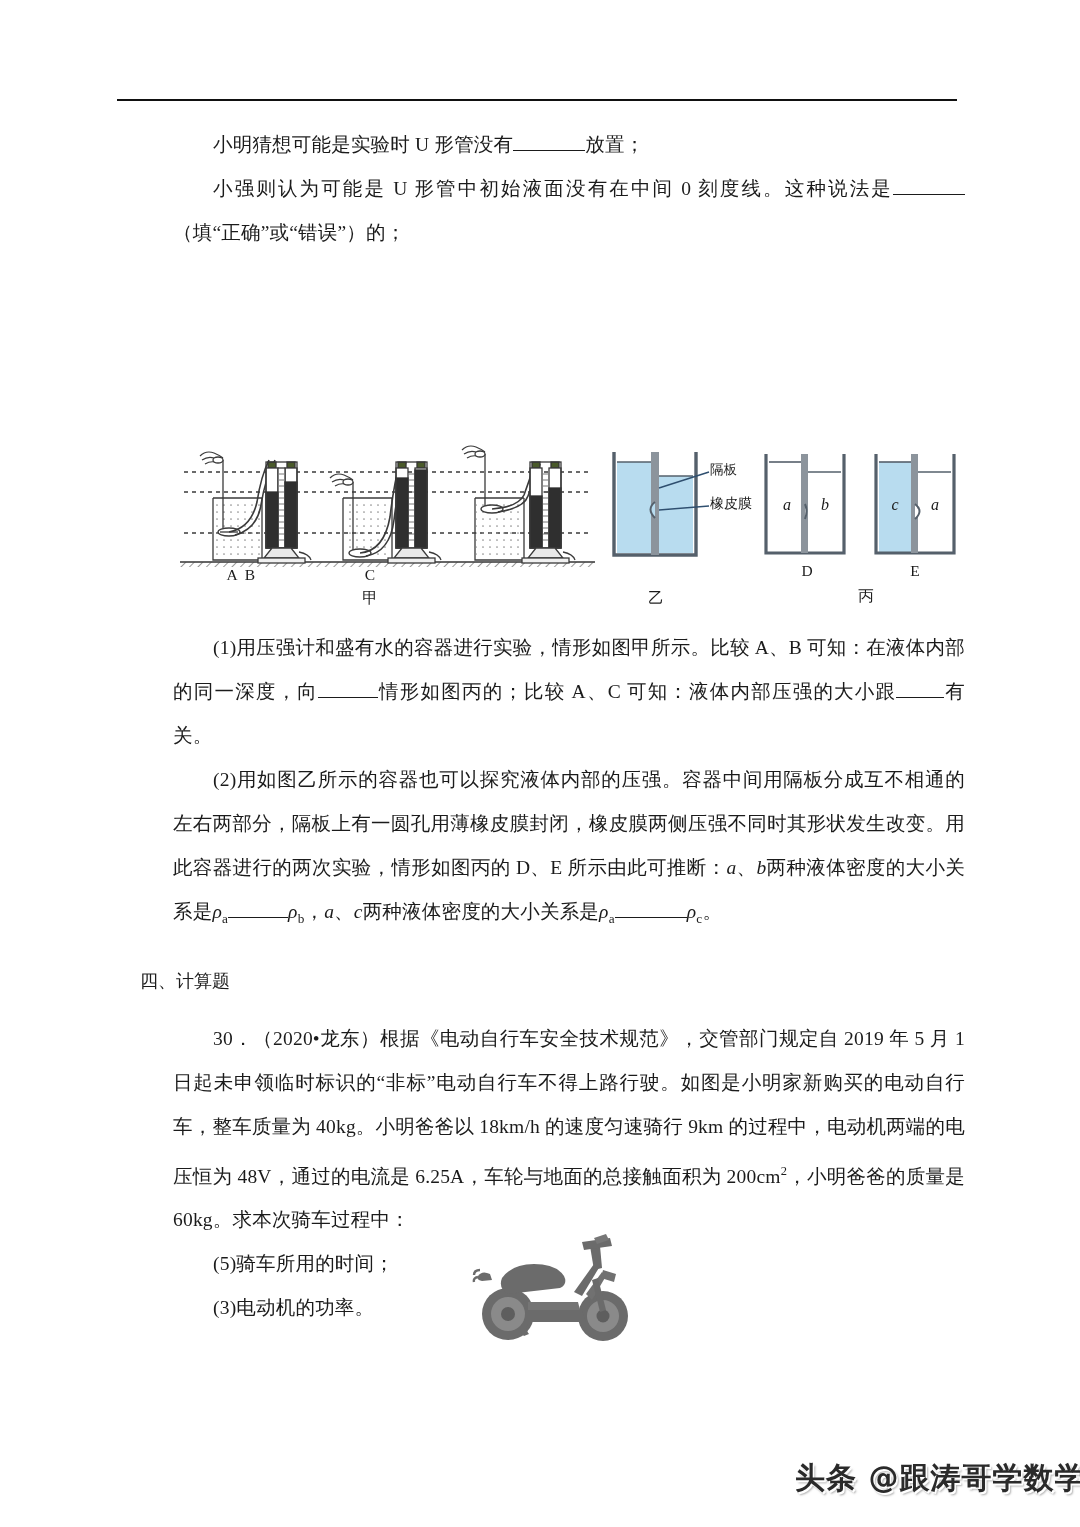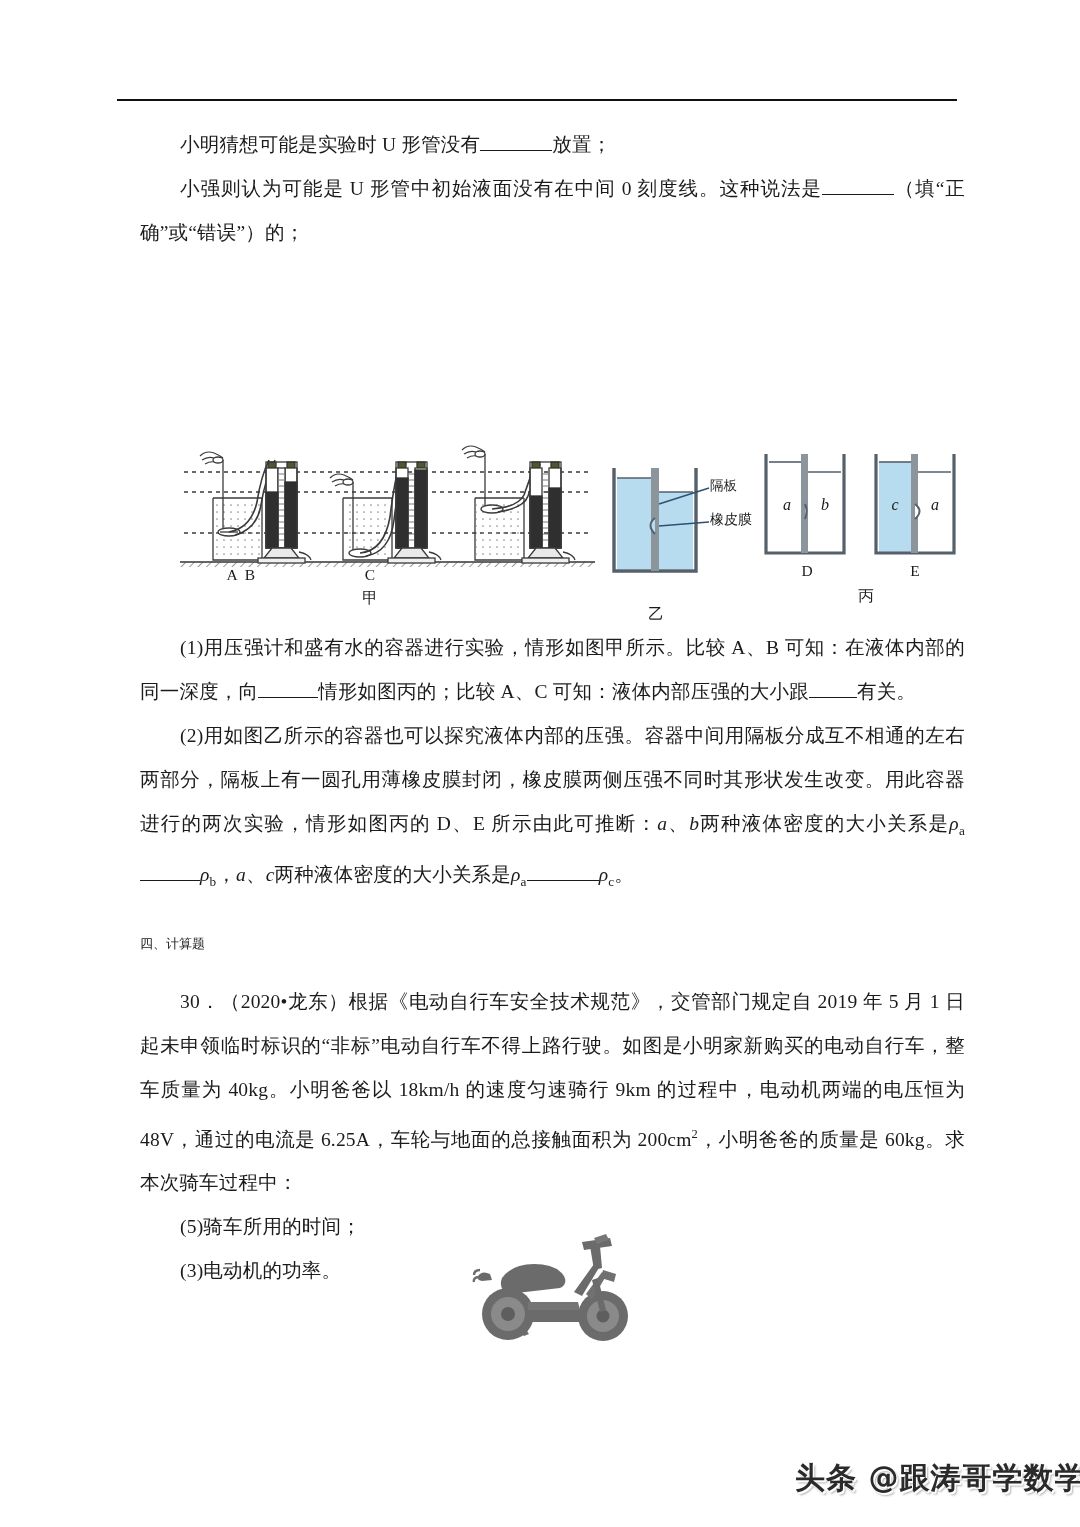--- a/index.html
+++ b/index.html
@@ -21,44 +21,44 @@
   .content{position:absolute;left:140px;top:123px;width:825px;}
 
   p.para{
     margin:0 0 0 0;
     font-size:19.5px;
     line-height:44px;
     letter-spacing:0.2px;
     text-align:justify;
     text-justify:inter-ideograph;
   }
-  p.indent{text-indent:40px;}
+  p.indent{text-indent:40px;margin-left:33px;}
   .blank{
     display:inline-block;
     border-bottom:1.4px solid #1b1b1b;
     vertical-align:baseline;
   }
   .b-sm{width:48px;}
   .b-md{width:60px;}
   .b-lg{width:72px;}
 
   .sec-title{
-    font-size:13px;line-height:44px;margin:0;font-weight:normal;
+    font-size:18px;line-height:44px;margin:0;font-weight:normal;
   }
 
   .rho{font-family:"Liberation Serif",serif;font-style:italic;}
   .rho sub{font-size:0.68em;font-style:normal;}
   .ital{font-style:italic;}
   sup{font-size:0.64em;}
 
   
   .figwrap{position:absolute;left:140px;top:440px;width:830px;height:170px;}
 
   .fig-jia{position:absolute;left:40px;top:0;width:415px;height:148px;}
-  .fig-yi{position:absolute;left:463px;top:16px;width:175px;height:148px;}
+  .fig-yi{position:absolute;left:463px;top:0;width:175px;height:148px;}
   .fig-bing{position:absolute;left:615px;top:0;width:215px;height:148px;}
 
   .caption{
     position:absolute;font-size:15.5px;text-align:center;
     font-family:"Liberation Serif",serif;
   }
 
   
   .scooter{position:absolute;left:470px;top:1232px;width:180px;height:120px;}
 

